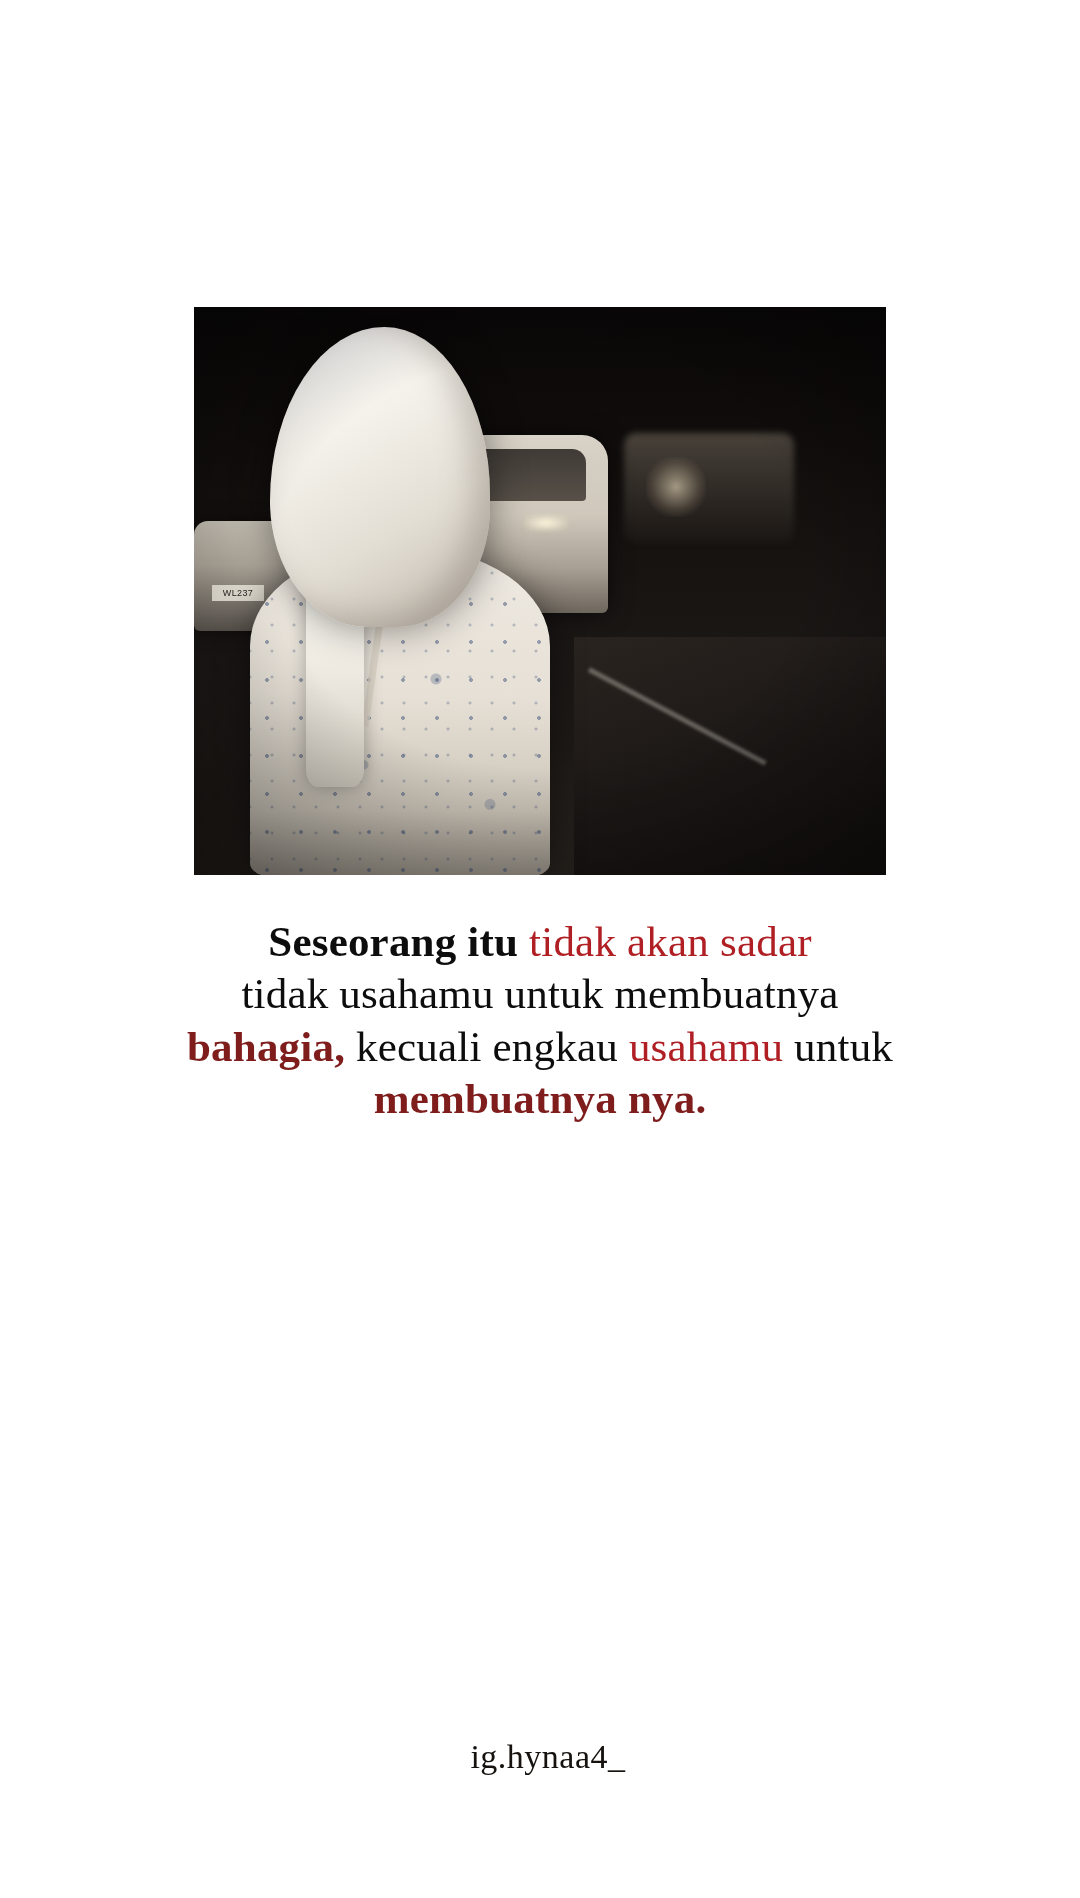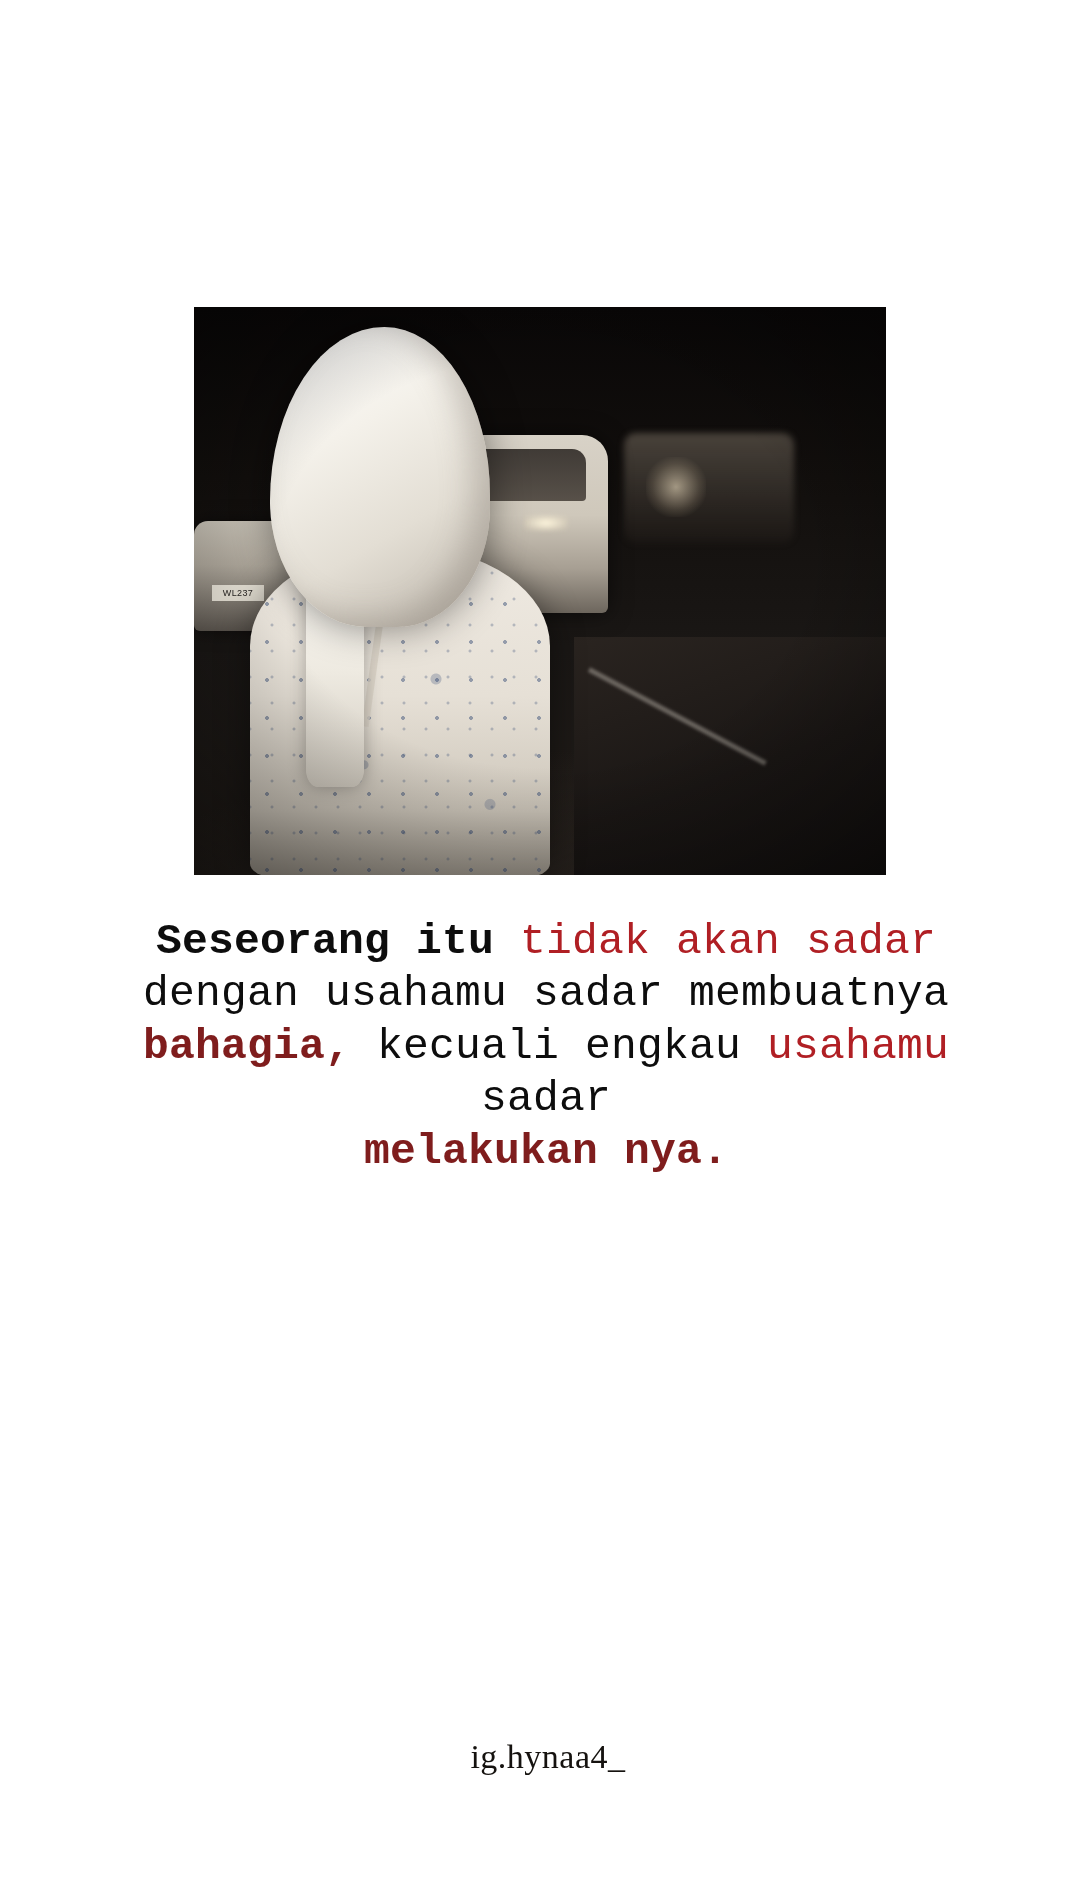--- a/index.html
+++ b/index.html
@@ -169,25 +169,25 @@
   .photo-vignette {
     position: absolute;
     inset: 0;
     background: radial-gradient(ellipse 85% 80% at 50% 45%, rgba(0,0,0,0) 45%, rgba(0,0,0,0.55) 100%);
     pointer-events: none;
   }
 
   
   .quote {
     position: absolute;
-    left: 96px;
+    left: 90px;
     top: 916px;
     width: 900px;
     text-align: center;
-    font-family: Liberation Mono, monospace;
+    font-family: Liberation Serif, serif;
     font-size: 43px;
     line-height: 1.22;
     color: #0d0d0d;
     letter-spacing: 0.2px;
   }
   .quote .line { display: block; }
   .b { font-weight: bold; }
   .r { color: #b01f24; }
   .rb { color: #7f1d1d; font-weight: bold; }
 
@@ -224,20 +224,20 @@
       <div class="dress-dots"></div>
       <div class="strap"></div>
       <div class="hijab-tail"></div>
       <div class="hijab"></div>
       <div class="photo-vignette"></div>
     </div>
   </div>
 
   <div class="quote">
     <span class="line"><span class="b">Seseorang itu </span><span class="r">tidak akan sadar</span></span>
-    <span class="line"><span>dengan usahamu sadar membuatnya</span></span>
-    <span class="line"><span class="rb">bahagia,</span><span> kecuali engkau </span><span class="r">usahamu</span><span> sadar</span></span>
-    <span class="line"><span class="rb">melakukan nya.</span></span>
+    <span class="line"><span>tidak usahamu untuk membuatnya</span></span>
+    <span class="line"><span class="rb">bahagia,</span><span> kecuali engkau </span><span class="r">usahamu</span><span> untuk</span></span>
+    <span class="line"><span class="rb">membuatnya nya.</span></span>
   </div>
 
   <div class="handle">ig.hynaa4_</div>
 
 </div>
 
 </body></html>

